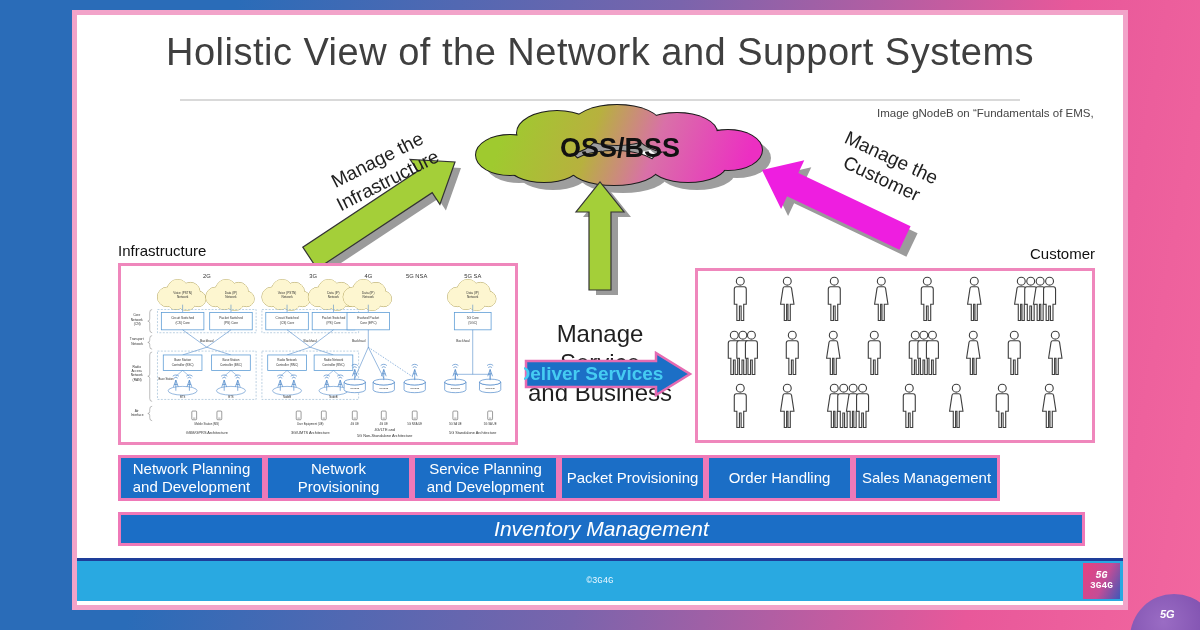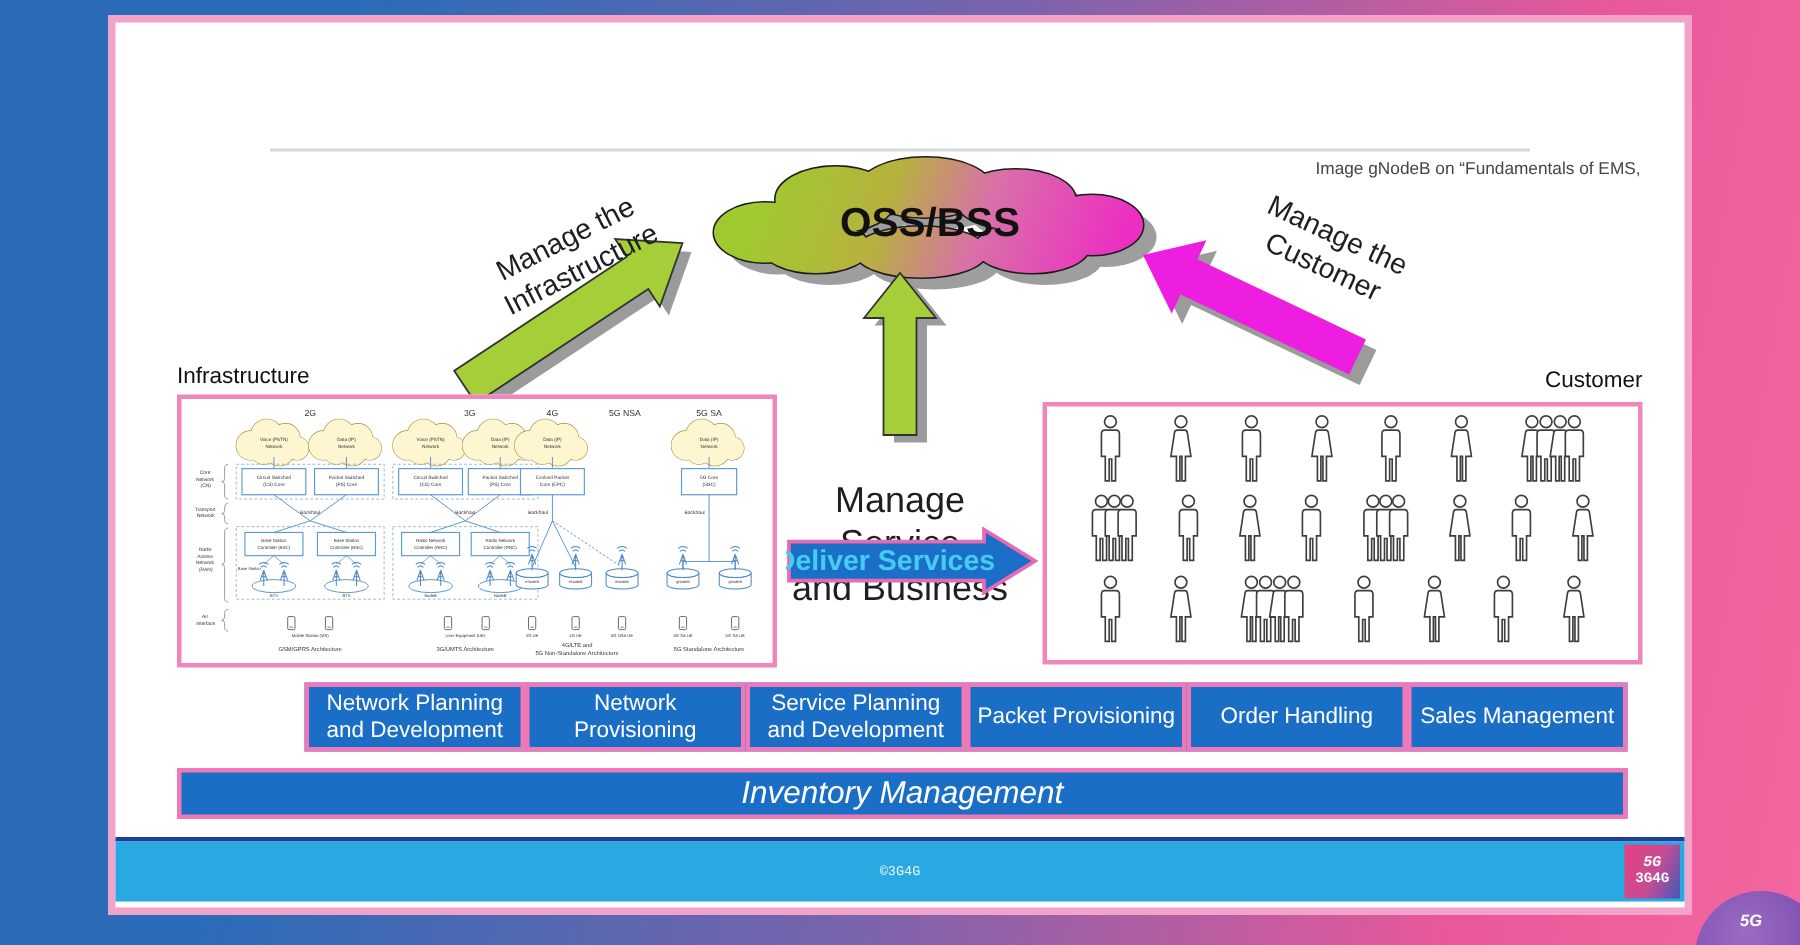--- a/index.html
+++ b/index.html
@@ -23,21 +23,21 @@
   .deliver{position:absolute;left:447px;top:336px;width:170px;height:46px;}
   .sec-label{position:absolute;font-size:15px;color:#111;}
   .infra-label{left:41px;top:227px;}
   .cust-label{right:28px;top:230px;}
   .panel{position:absolute;border:3px solid #ef87bc;background:#fff;box-sizing:border-box;}
   .infra-box{left:41px;top:248px;width:400px;height:182px;}
   .cust-box{left:618px;top:253px;width:400px;height:175px;display:flex;flex-direction:column;
             justify-content:space-evenly;padding:4px 6px;}
   .cust-row{display:flex;justify-content:space-evenly;align-items:flex-end;}
   .cust-cell svg{height:48px;width:auto;stroke:#3f3f3f;stroke-width:1.3;fill:#fff;}
-  .btn-row{position:absolute;left:41px;top:440px;width:967px;display:flex;justify-content:flex-end;}
+  .btn-row{position:absolute;left:41px;top:440px;width:967px;display:flex;justify-content:flex-start;}
   .btn{width:147px;height:46px;background:#1b6ec6;border:3px solid #ef79b8;box-sizing:border-box;
        color:#fff;font-size:15px;line-height:1.2;display:flex;align-items:center;justify-content:center;
        text-align:center;padding:1px 4px;}
   .inventory{position:absolute;left:41px;top:497px;width:967px;height:34px;background:#1b6ec6;
              border:3px solid #ef79b8;box-sizing:border-box;color:#fff;font-size:21px;
              display:flex;align-items:center;justify-content:center;font-style:italic;}
   .footer-line{position:absolute;left:0;top:543px;width:1046px;height:3px;background:#1e3d99;}
   .footer{position:absolute;left:0;top:546px;width:1046px;height:40px;background:#29a9e1;
           display:flex;align-items:center;justify-content:center;font-family:Liberation Mono, monospace;}
   .copyright{color:#e8f6ff;font-size:9px;}
@@ -88,20 +88,21 @@
         <use href="#sym-woman" transform="translate(22,0)"></use>
         <use href="#sym-man" transform="translate(33,0)"></use>
     </g>
   </defs>
 </svg>
 
 <div class="page">
   <div class="slide">
     <div class="slide-inner">
 
+      <div class="title">Holistic View of the Network and Support Systems</div>
       <div class="rule"></div>
 
       <div class="attribution">
         <div>Image gNodeB on “Fundamentals of EMS,</div>
       </div>
 
       <div class="cloud-wrap">
         <svg viewBox="0 0 330 105" width="330" height="105">
           <defs>
             <linearGradient id="cg" gradientUnits="userSpaceOnUse" x1="60" y1="15" x2="285" y2="95">

